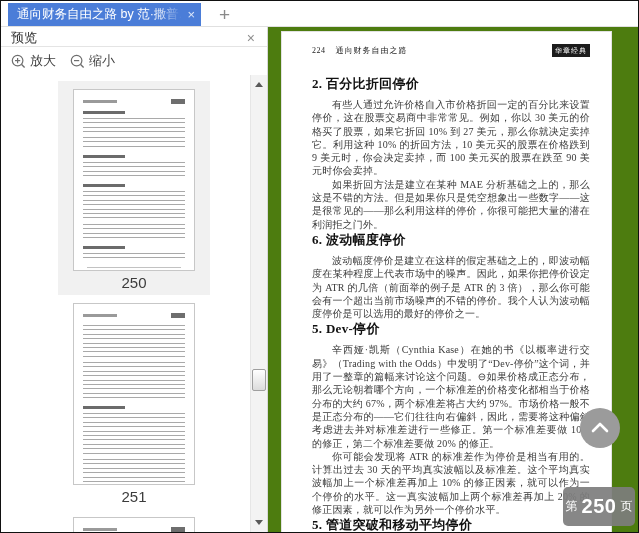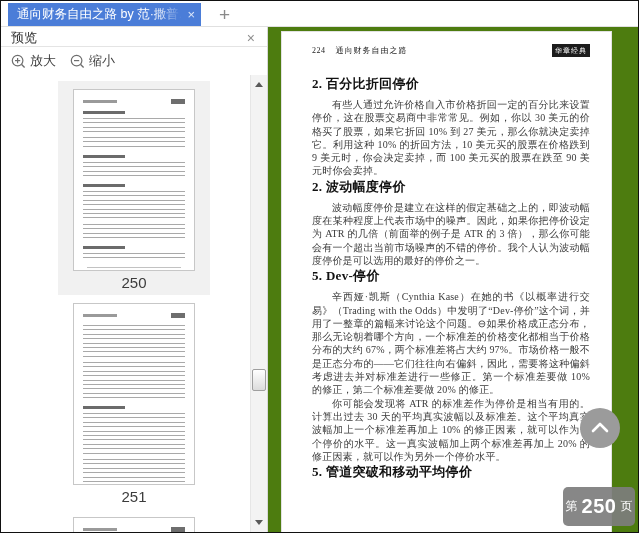--- a/index.html
+++ b/index.html
@@ -201,22 +201,23 @@
       <div class="page">
 
         <div class="page-head">
           <span class="ph-num">224</span>
           <span class="ph-title">通向财务自由之路</span>
           <span class="ph-badge">华章经典</span>
         </div>
 
         <div class="sec-h">2. 百分比折回停价</div>
         <p>有些人通过允许价格自入市价格折回一定的百分比来设置停价，这在股票交易商中非常常见。例如，你以 30 美元的价格买了股票，如果它折回 10% 到 27 美元，那么你就决定卖掉它。利用这种 10% 的折回方法，10 美元买的股票在价格跌到 9 美元时，你会决定卖掉，而 100 美元买的股票在跌至 90 美元时你会卖掉。</p>
-
-        <div class="sec-h">2. 波动幅度停价</div>
+        <p>如果折回方法是建立在某种 MAE 分析基础之上的，那么这是不错的方法。但是如果你只是凭空想象出一些数字——这是很常见的——那么利用这样的停价，你很可能把大量的潜在利润拒之门外。</p>
+
+        <div class="sec-h">6. 波动幅度停价</div>
         <p>波动幅度停价是建立在这样的假定基础之上的，即波动幅度在某种程度上代表市场中的噪声。因此，如果你把停价设定为 ATR 的几倍（前面举的例子是 ATR 的 3 倍），那么你可能会有一个超出当前市场噪声的不错的停价。我个人认为波动幅度停价是可以选用的最好的停价之一。</p>
 
         <div class="sec-h">5. Dev-停价</div>
         <p>辛西娅·凯斯（Cynthia Kase）在她的书《以概率进行交易》（Trading with the Odds）中发明了“Dev-停价”这个词，并用了一整章的篇幅来讨论这个问题。⊖如果价格成正态分布，那么无论朝着哪个方向，一个标准差的价格变化都相当于价格分布的大约 67%，两个标准差将占大约 97%。市场价格一般不是正态分布的——它们往往向右偏斜，因此，需要将这种偏斜考虑进去并对标准差进行一些修正。第一个标准差要做 10% 的修正，第二个标准差要做 20% 的修正。</p>
         <p>你可能会发现将 ATR 的标准差作为停价是相当有用的。计算出过去 30 天的平均真实波幅以及标准差。这个平均真实波幅加上一个标准差再加上 10% 的修正因素，就可以作为一个停价的水平。这一真实波幅加上两个标准差再加上 20% 的修正因素，就可以作为另外一个停价水平。</p>
 
         <div class="sec-h">5. 管道突破和移动平均停价</div>
 
       </div>
 

